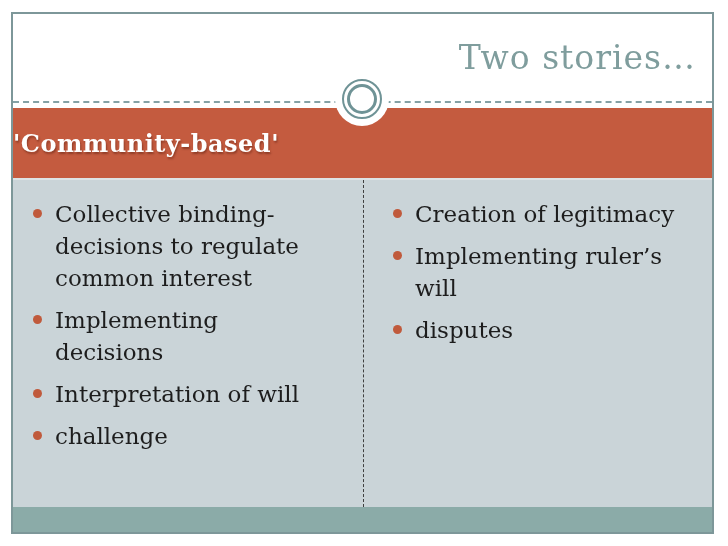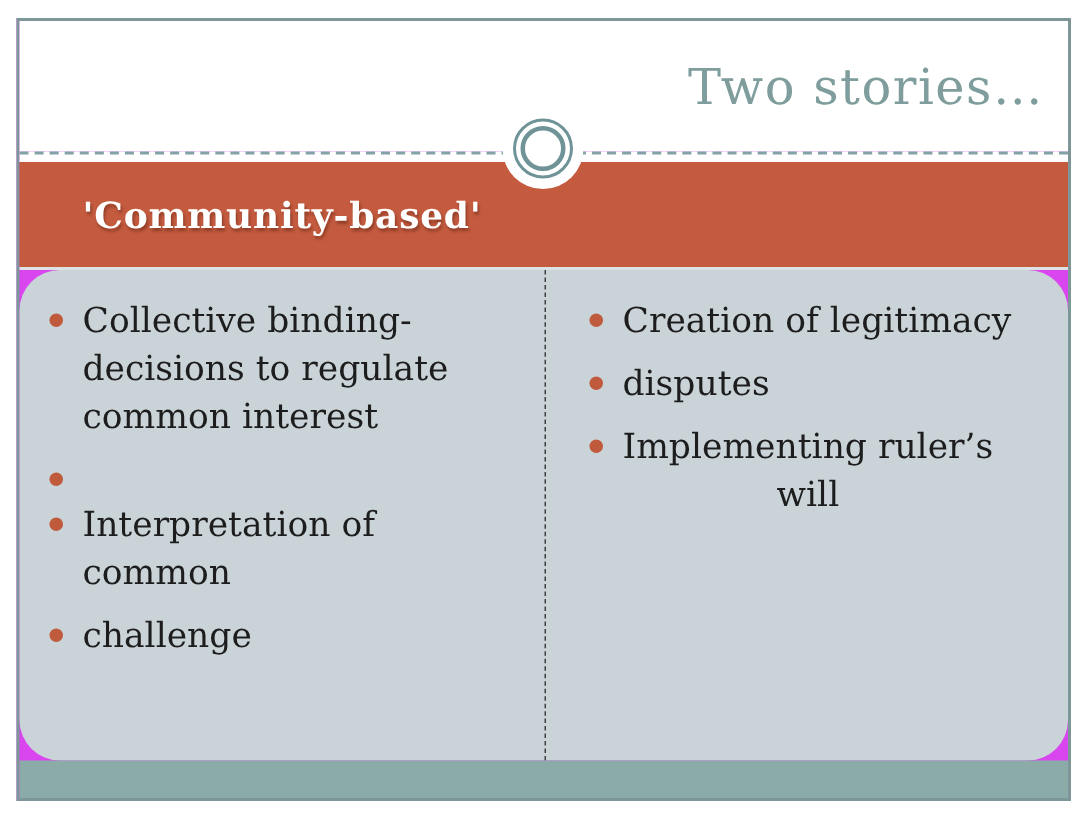--- a/index.html
+++ b/index.html
@@ -2,46 +2,46 @@
 <html><head>
 <meta charset="utf-8">
 <style>
   html,body{margin:0;padding:0;background:#ffffff;}
   #page{position:relative;width:728px;height:546px;background:#ffffff;overflow:hidden;
         font-family:"DejaVu Serif", serif;}
 
   
   #frame{position:absolute;left:11px;top:12px;width:703px;height:522px;
          border:2px solid #7D9799;box-sizing:border-box;
-         display:flex;flex-direction:column;background:#d946ef;}
+         display:flex;flex-direction:column;background:#be185d;}
 
   
   .title-row{height:87px;flex:none;background:#ffffff;
              display:flex;justify-content:flex-end;align-items:center;
              padding-right:16px;box-sizing:border-box;}
   .slide-title{font-size:33px;color:#7F9D9D;letter-spacing:1px;}
 
   
   .dash-row{flex:none;height:5px;border-top:2px dashed #84A1A5;background:#ffffff;}
 
   
   .header-band{flex:none;height:70px;background:#C45B3F;display:flex;}
-  .header-cell{display:flex;align-items:center;justify-content:center;box-sizing:border-box;}
+  .header-cell{display:flex;align-items:center;box-sizing:border-box;}
   .header-cell.left{width:350px;flex:none;}
   .header-cell.right{flex:1;}
   .header-text{color:#ffffff;font-weight:bold;font-size:24px;letter-spacing:0.5px;
                text-shadow:1px 2px 2px rgba(80,25,10,0.45);}
 
   .band-gap{flex:none;height:2px;background:#dde3e5;}
 
   
-  .content-row{flex:1;background:#CAD4D8;display:flex;min-height:0;border-radius:27px;}
+  .content-row{flex:1;background:#CAD4D8;display:flex;min-height:0;}
   .col{box-sizing:border-box;}
   .col.left{width:350px;flex:none;padding:18px 8px 0 20px;}
-  .col.right{flex:1;border-left:1px dashed #3f3f3f;padding:18px 6px 0 29px;text-align:center;}
+  .col.right{flex:1;border-left:1px dashed #3f3f3f;padding:18px 6px 0 29px;}
 
   ul.bullets{list-style:none;margin:0;padding:0;}
   ul.bullets li{display:flex;align-items:flex-start;margin:0 0 10px 0;}
   .dot{flex:none;width:9px;height:9px;border-radius:50%;background:#C05A3C;
        margin:11px 13px 0 0;}
   .bullet-text{font-size:23px;line-height:32px;color:#1D1D1D;white-space:pre-line;}
 
   
   .teal-row{flex:none;height:25px;background:#8BABA8;}
 
@@ -79,46 +79,48 @@
       <div class="col left">
         <ul class="bullets">
           <li>
             <span class="dot"></span>
             <span class="bullet-text">Collective binding-
 decisions to regulate
 common interest</span>
           </li>
           <li>
             <span class="dot"></span>
+            <span class="bullet-text">Implementing
+decisions</span>
           </li>
           <li>
             <span class="dot"></span>
-            <span class="bullet-text">Interpretation of common</span>
+            <span class="bullet-text">Interpretation of will</span>
           </li>
           <li>
             <span class="dot"></span>
             <span class="bullet-text">challenge</span>
           </li>
         </ul>
       </div>
 
       <div class="col right">
         <ul class="bullets">
           <li>
             <span class="dot"></span>
             <span class="bullet-text">Creation of legitimacy</span>
           </li>
           <li>
             <span class="dot"></span>
-            <span class="bullet-text">disputes</span>
+            <span class="bullet-text">Implementing ruler’s
+will</span>
           </li>
           <li>
             <span class="dot"></span>
-            <span class="bullet-text">Implementing ruler’s
-will</span>
+            <span class="bullet-text">disputes</span>
           </li>
         </ul>
       </div>
 
     </div>
 
     <div class="teal-row"></div>
   </div>
 
   <div class="halo"></div>

